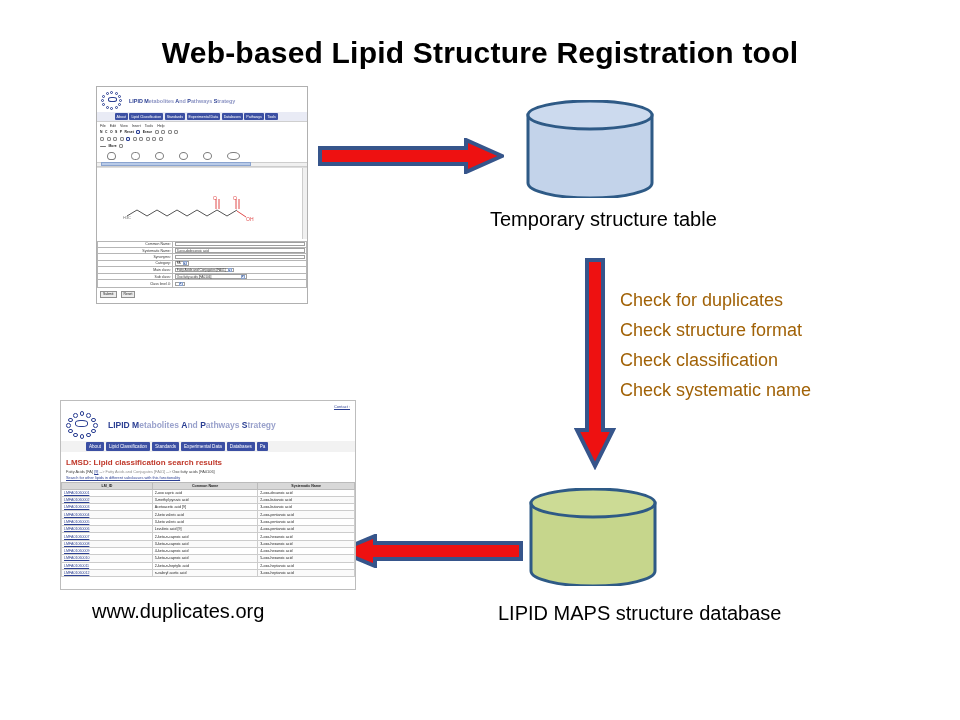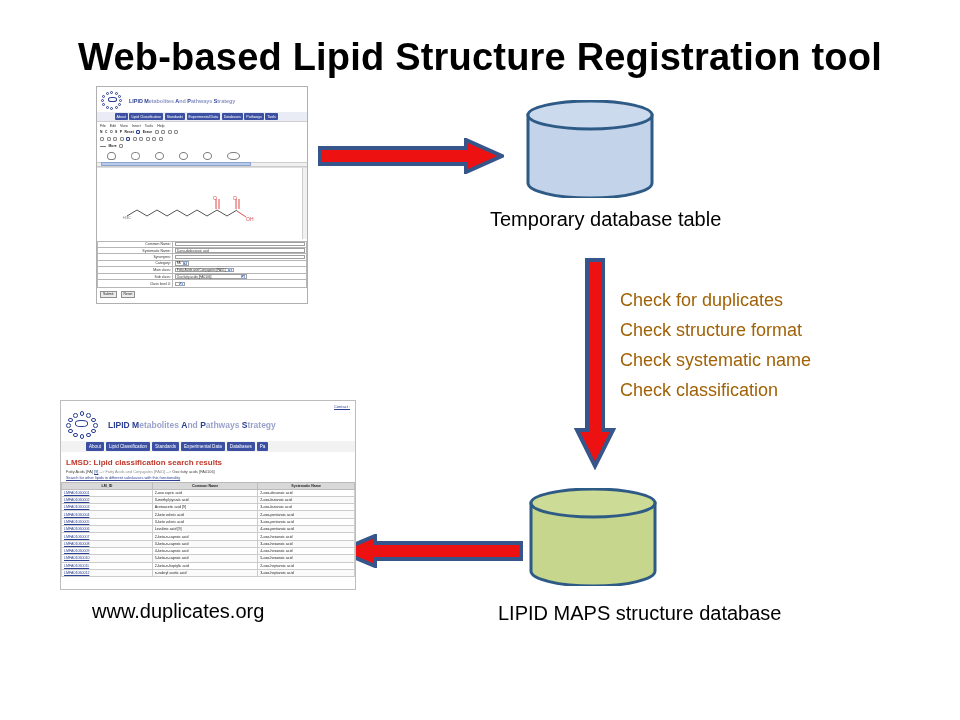--- a/index.html
+++ b/index.html
@@ -7,21 +7,21 @@
   body {
     width:960px; height:720px; background:#ffffff;
     font-family:"Liberation Sans", sans-serif;
     position:relative; overflow:hidden;
   }
   .stage { position:absolute; inset:0; }
 
   
   #slide-title {
     position:absolute; left:0; top:36px; width:960px;
-    text-align:center; font-size:38px; font-weight:bold;
+    text-align:center; font-size:30px; font-weight:bold;
     color:#000; letter-spacing:.2px;
   }
 
   
   .caption { position:absolute; font-size:20px; color:#000; white-space:nowrap; }
 
   
   .shot { position:absolute; background:#fff; border:1px solid #9a9a9a; overflow:hidden; }
 
   
@@ -297,31 +297,31 @@
 
 
   <svg class="arrow" style="left:318px; top:138px;" width="186" height="36" viewBox="0 0 186 36">
     <polygon points="2,10 148,10 148,2 184,18 148,34 148,26 2,26" fill="#ee1111" stroke="#36558b" stroke-width="4" stroke-linejoin="miter"></polygon>
   </svg>
 
   <svg class="cyl" style="left:525px; top:100px;" width="130" height="98" viewBox="0 0 130 98">
     <path d="M3,15 L3,83 A62,15 0 0 0 127,83 L127,15 Z" fill="#c3d3ea" stroke="#2e5a86" stroke-width="3"></path>
     <ellipse cx="65" cy="15" rx="62" ry="14" fill="#ccdaee" stroke="#2e5a86" stroke-width="3"></ellipse>
   </svg>
-  <div class="caption" style="left:490px; top:208px;">Temporary database table</div>
+  <div class="caption" style="left:490px; top:208px;">Temporary structure table</div>
 
   <svg class="arrow" style="left:574px; top:258px;" width="42" height="212" viewBox="0 0 42 212">
     <polygon points="13,2 29,2 29,172 39,172 21,208 3,172 13,172" fill="#ee1111" stroke="#36558b" stroke-width="4" stroke-linejoin="miter"></polygon>
   </svg>
 
   <div id="review-block">
     <div class="review-line">Check for duplicates</div>
     <div class="review-line">Check structure format</div>
+    <div class="review-line">Check classification</div>
     <div class="review-line">Check systematic name</div>
-    <div class="review-line">Check classification</div>
   </div>
 
   <svg class="cyl" style="left:528px; top:488px;" width="130" height="98" viewBox="0 0 130 98">
     <path d="M3,15 L3,83 A62,15 0 0 0 127,83 L127,15 Z" fill="#c6d68c" stroke="#2e5a86" stroke-width="3"></path>
     <ellipse cx="65" cy="15" rx="62" ry="14" fill="#ccdb95" stroke="#2e5a86" stroke-width="3"></ellipse>
   </svg>
   <div class="caption" style="left:498px; top:602px;">LIPID MAPS structure database</div>
 
   <svg class="arrow" style="left:337px; top:534px;" width="186" height="34" viewBox="0 0 186 34">
     <polygon points="184,9 38,9 38,2 2,17 38,32 38,25 184,25" fill="#ee1111" stroke="#36558b" stroke-width="4" stroke-linejoin="miter"></polygon>

